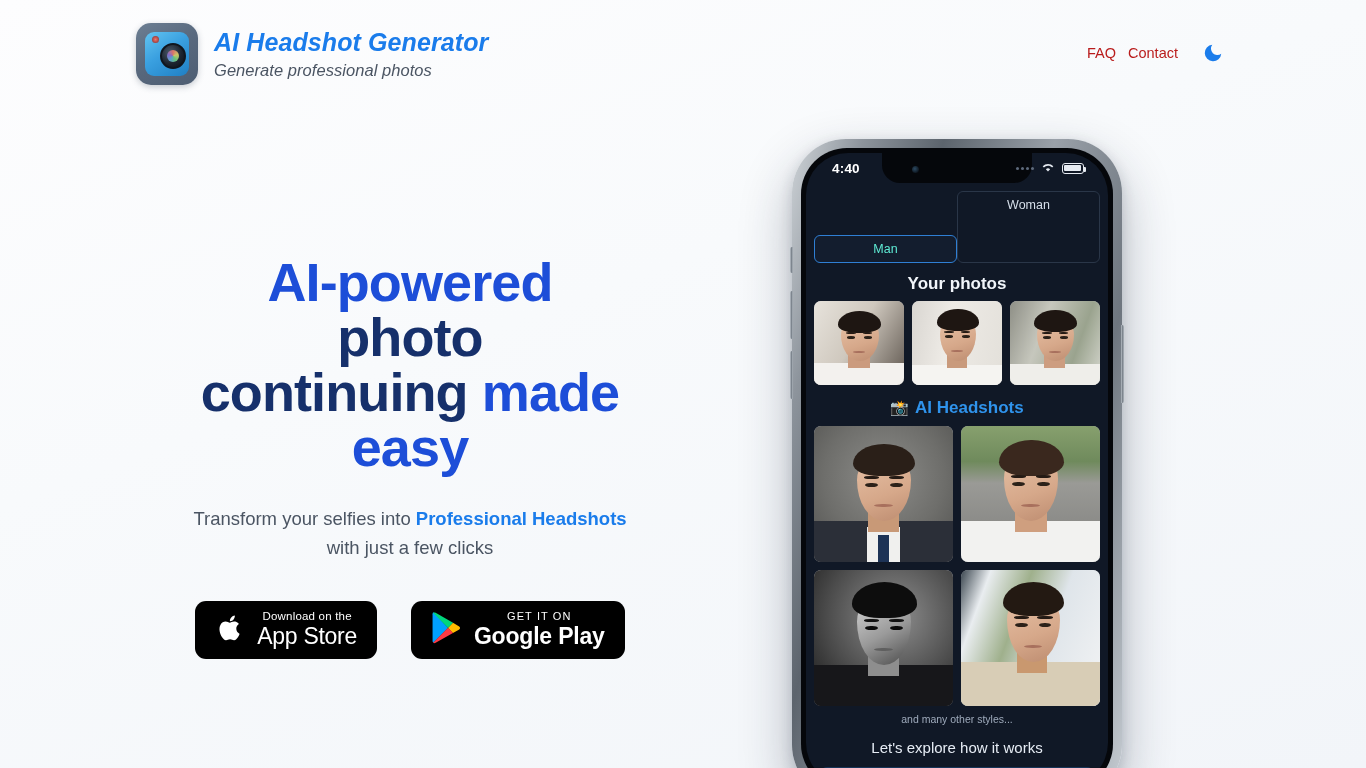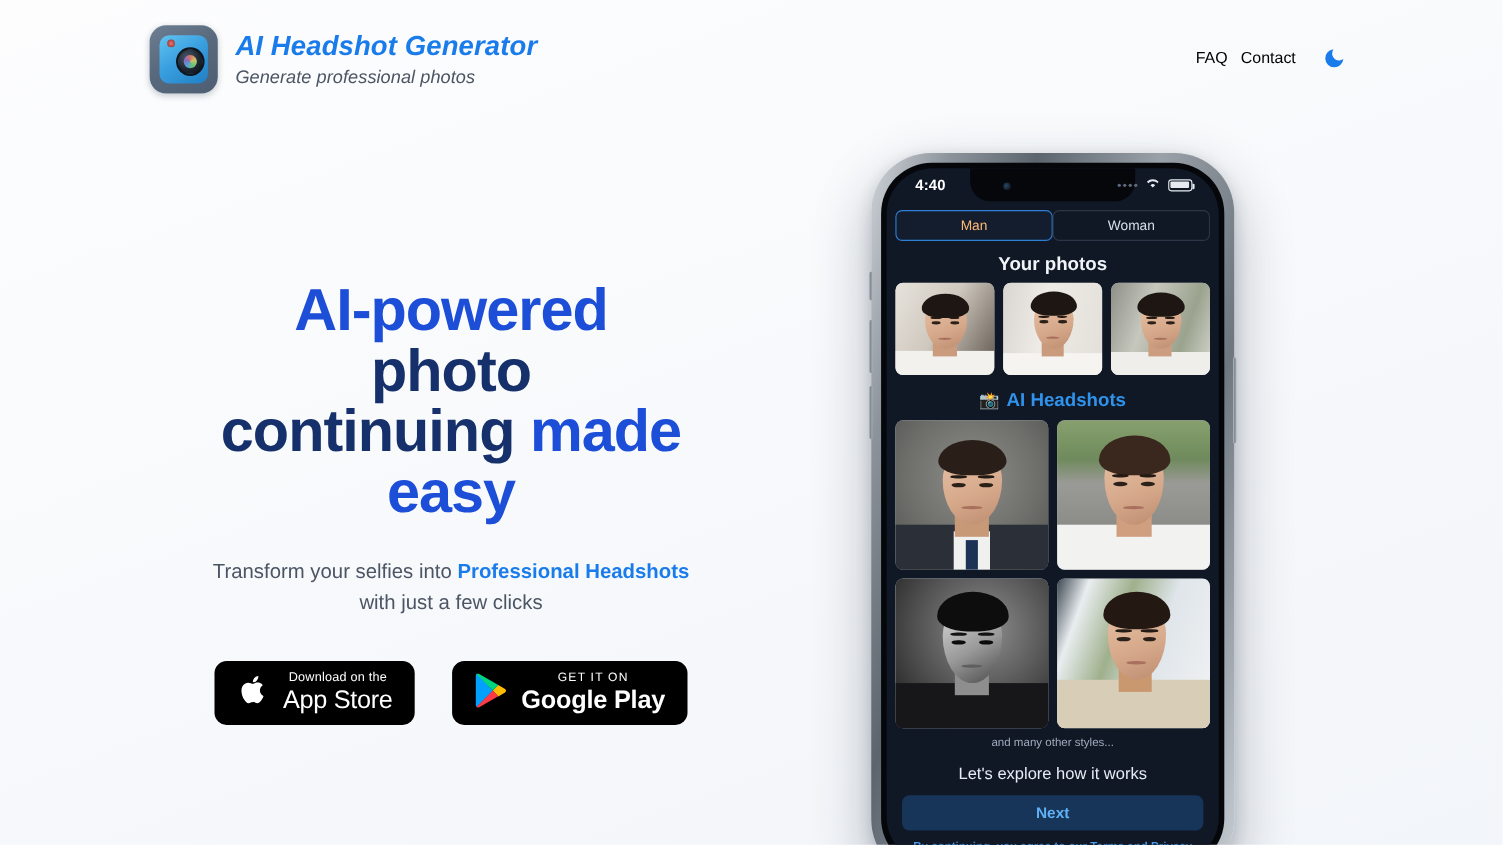--- a/index.html
+++ b/index.html
@@ -38,21 +38,21 @@
     opacity:.92;
   }
   .logo-flash {
     position:absolute; left:16px; top:13px; width:7px; height:7px; border-radius:50%;
     background:radial-gradient(circle,#f2726b 0%,#7a2c2c 100%);
   }
   .brand-title { font-size:25px; font-weight:700; color:#1a7ceb; letter-spacing:.1px; line-height:1.18; }
   .brand-sub { font-size:16.5px; color:#4b5563; margin-top:3px; letter-spacing:.05px; }
 
   .nav { position:absolute; right:0; top:42px; display:flex; align-items:center; gap:12px; padding-right:142px; }
-  .nav a { font-size:14.5px; color:#000000; text-decoration:none; }
+  .nav a { font-size:14.5px; color:#b91c1c; text-decoration:none; }
   .moon-btn { margin-left:12px; width:22px; height:22px; display:block; }
 
   
   .hero {
     position:absolute; left:0; top:255px; width:820px;
     text-align:center;
   }
   .headline {
     font-size:54px; font-weight:800; line-height:1.02;
     letter-spacing:-.9px; color:#16306b;
@@ -119,21 +119,21 @@
   .batt:before { content:""; position:absolute; left:1.3px; top:1.3px; bottom:1.3px; right:2.5px; background:#e6ebf2; border-radius:1px; }
   .batt:after { content:""; position:absolute; right:-3.2px; top:3px; width:1.8px; height:5px; background:#e6ebf2; border-radius:0 1px 1px 0; }
 
   
   .app { padding:5px 8px 0; color:#e8eef6; }
   .segbar { display:flex; gap:0; margin:3px 0 0; }
   .seg {
     flex:1; text-align:center; font-size:12.5px; padding:6px 0; border-radius:6px;
     border:1px solid #2a3648; color:#d6dfea; cursor:pointer;
   }
-  .seg.active { border-color:#2f7fd4; color:#fdba74; background:#131d2e; }
+  .seg.active { border-color:#2f7fd4; color:#5eead4; background:#131d2e;margin-top:44px; }
   .sect-title { text-align:center; font-size:17px; font-weight:600; margin:11px 0 7px; color:#f1f5fa; }
   .thumb-row { display:flex; gap:8px; }
   .thumb {
     flex:1; height:84px; border-radius:7px; overflow:hidden;
     position:relative; background:#c9ccd0;
   }
   .ai-head { text-align:center; font-size:17px; font-weight:600; color:#2f93ec; margin:13px 0 8px; }
   .ai-head .em { margin-right:6px; font-size:15px; }
   .grid { display:grid; grid-template-columns:1fr 1fr; gap:8px; }
   .gcell { height:136px; border-radius:7px; overflow:hidden; position:relative; background:#b9bcc1; }

